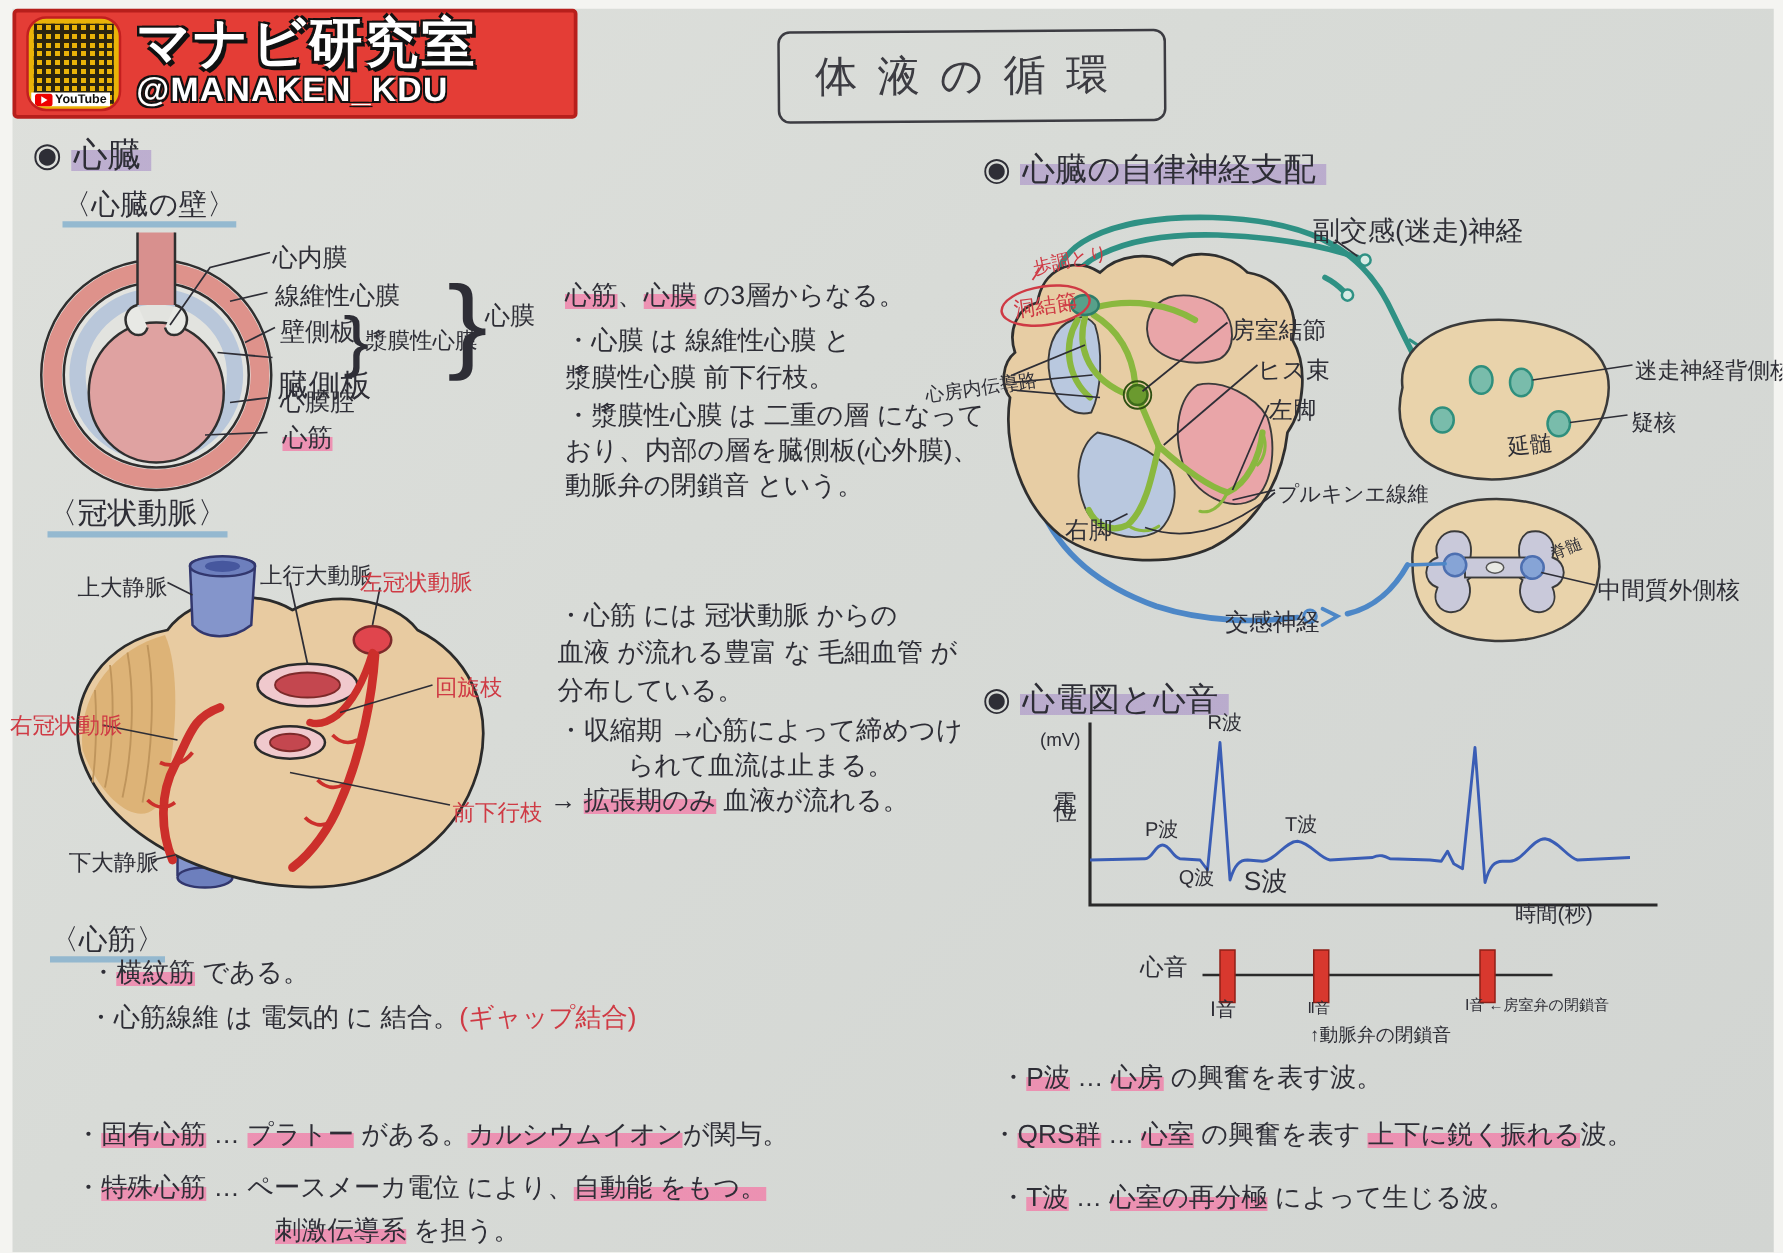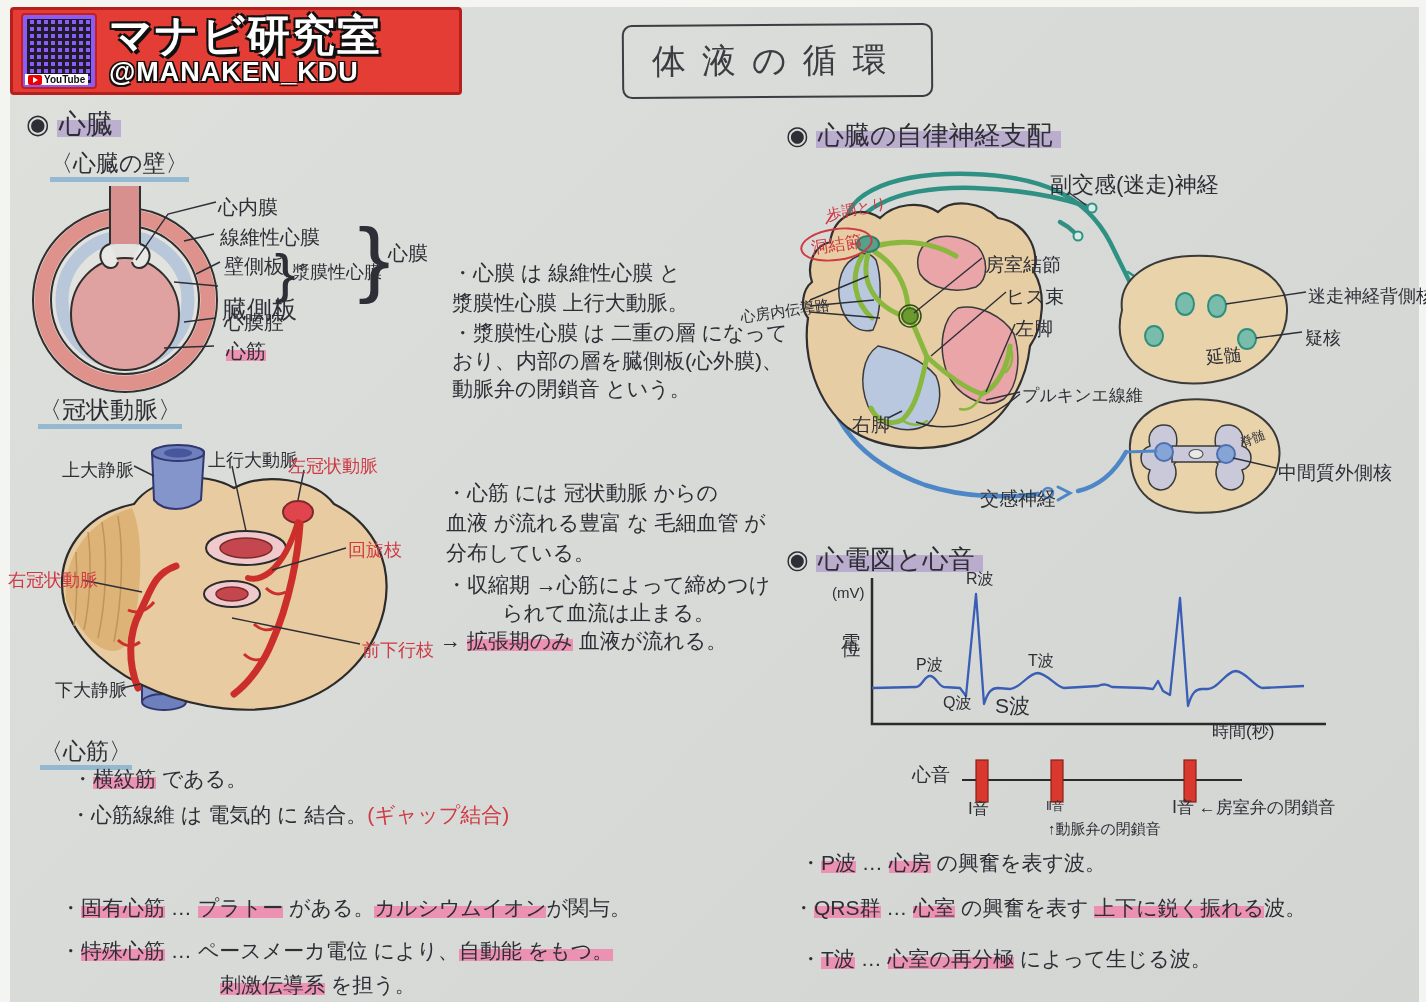--- a/index.html
+++ b/index.html
@@ -9,21 +9,21 @@
   .lbl{position:absolute;white-space:nowrap;line-height:1.15;color:#2e2e36;}
   .red{color:#cf3a44;}
   .hl{background:linear-gradient(to bottom,rgba(242,125,168,0) 45%,rgba(242,125,168,.78) 45%,rgba(242,125,168,.78) 96%,rgba(242,125,168,0) 96%);}
   .hlp{background:linear-gradient(to bottom,rgba(163,135,198,0) 38%,rgba(163,135,198,.55) 38%,rgba(163,135,198,.55) 94%,rgba(163,135,198,0) 94%);padding:0 8px 0 2px;}
   .ub{border-bottom:5px solid rgba(130,175,205,.8);padding-bottom:1px;}
   .noteline{position:absolute;white-space:nowrap;font-size:21px;color:#2e2e36;line-height:1.2;}
   .brace{position:absolute;color:#2e2e36;font-weight:300;transform:scaleX(1.15);line-height:1;}
   
   .logo{position:absolute;left:10px;top:7px;width:452px;height:88px;background:#e43d36;border:3px solid #b71f1c;
         border-radius:4px;display:flex;align-items:center;gap:12px;padding:0 8px;box-sizing:border-box;}
-  .qr{width:72px;height:72px;background:#8b5cf6;border:2px solid #c21f1f;border-radius:4px;position:relative;overflow:hidden;flex:0 0 auto;}
+  .qr{width:72px;height:72px;background:#eab308;border:2px solid #c21f1f;border-radius:16px;position:relative;overflow:hidden;flex:0 0 auto;}
   .qr-grid{position:absolute;inset:4px;opacity:.88;
     background-image:repeating-linear-gradient(0deg,#111 0 3px,transparent 3px 7px),
                      repeating-linear-gradient(90deg,#111 0 3px,transparent 3px 7px);}
   .qr-cap{position:absolute;left:2px;bottom:2px;display:flex;align-items:center;gap:2px;background:#fff;
           padding:0 3px;font-size:10px;font-weight:bold;color:#111;}
   .yt-play{display:inline-block;width:14px;height:10px;background:#e00;border-radius:2px;position:relative;}
   .yt-play::after{content:"";position:absolute;left:5px;top:2px;border-left:5px solid #fff;
                   border-top:3px solid transparent;border-bottom:3px solid transparent;}
   .logo-title{font-size:43px;font-weight:800;color:#fff;letter-spacing:2px;line-height:1.02;
               text-shadow:-2px -2px 0 #111,2px -2px 0 #111,-2px 2px 0 #111,2px 2px 0 #111,3px 3px 0 #111;}
@@ -105,22 +105,23 @@
   <div class="lbl" style="left:220px;top:226px;font-size:20px">線維性心膜</div>
   <div class="lbl" style="left:224px;top:255px;font-size:20px">壁側板</div>
   <div class="lbl" style="left:222px;top:295px;font-size:25px">臓側板</div>
   <div class="lbl" style="left:224px;top:311px;font-size:20px">心膜腔</div>
   <div class="lbl" style="left:226px;top:340px;font-size:20px"><span class="hl">心筋</span></div>
   <div class="brace" style="left:276px;top:246px;font-size:54px">}</div>
   <div class="lbl" style="left:292px;top:262px;font-size:18px">漿膜性心膜</div>
   <div class="brace" style="left:360px;top:216px;font-size:84px">}</div>
   <div class="lbl" style="left:388px;top:242px;font-size:20px">心膜</div>
 
+  <div class="noteline" style="left:452px;top:224px"><span class="hl">心筋</span><span>、</span><span class="hl">心膜</span><span> の3層からなる。</span></div>
   <div class="noteline" style="left:452px;top:260px"><span>・心膜 は 線維性心膜 と</span></div>
-  <div class="noteline" style="left:452px;top:290px"><span>漿膜性心膜 上行大動脈。</span></div>
+  <div class="noteline" style="left:452px;top:290px"><span>漿膜性心膜 前下行枝。</span></div>
   <div class="noteline" style="left:452px;top:320px"><span>・漿膜性心膜 は 二重の層 になって</span></div>
   <div class="noteline" style="left:452px;top:348px"><span>おり、内部の層を臓側板(心外膜)、</span></div>
   <div class="noteline" style="left:452px;top:376px"><span>動脈弁の閉鎖音 という。</span></div>
 
   <div class="subheading" style="left:38px;top:394px;font-size:24px">
     <span class="ub">〈冠状動脈〉</span>
   </div>
   <svg style="left:36px;top:442px" width="420" height="300" viewBox="0 0 420 300">
     <path d="M106,220 C106,214 150,214 150,220 L150,258 C140,268 116,268 106,258 Z" fill="#8495cb" stroke="#32376e" stroke-width="2"></path>
     <ellipse cx="128" cy="260" rx="22" ry="8" fill="#6d7fbd" stroke="#32376e" stroke-width="2"></ellipse>
@@ -286,21 +287,21 @@
   <svg style="left:952px;top:760px" width="300" height="56" viewBox="0 0 300 56">
     <path d="M10,20 L290,20" stroke="#2a2a2a" stroke-width="2"></path>
     <rect x="24" y="0" width="12" height="42" fill="#d8382e" stroke="#8e1f17" stroke-width="1.2"></rect>
     <rect x="99" y="0" width="12" height="42" fill="#d8382e" stroke="#8e1f17" stroke-width="1.2"></rect>
     <rect x="232" y="0" width="12" height="42" fill="#d8382e" stroke="#8e1f17" stroke-width="1.2"></rect>
   </svg>
   <div class="lbl" style="left:912px;top:764px;font-size:19px">心音</div>
   <div class="lbl" style="left:968px;top:800px;font-size:16px">Ⅰ音</div>
   <div class="lbl" style="left:1046px;top:800px;font-size:12px">Ⅱ音</div>
   <div class="lbl" style="left:1048px;top:820px;font-size:15px">↑動脈弁の閉鎖音</div>
-  <div class="lbl" style="left:1172px;top:798px;font-size:17px">
+  <div class="lbl" style="left:1172px;top:798px;font-size:12px">
     <span>Ⅰ音</span>
     <span>←房室弁の閉鎖音</span>
   </div>
 
   <div class="noteline" style="left:800px;top:850px"><span>・</span><span class="hl">P波</span><span> … </span><span class="hl">心房</span><span> の興奮を表す波。</span></div>
   <div class="noteline" style="left:793px;top:895px"><span>・</span><span class="hl">QRS群</span><span> … </span><span class="hl">心室</span><span> の興奮を表す </span><span class="hl">上下に鋭く振れる</span><span>波。</span></div>
   <div class="noteline" style="left:800px;top:946px"><span>・</span><span class="hl">T波</span><span> … </span><span class="hl">心室の再分極</span><span> によって生じる波。</span></div>
 </div>
 
 </body></html>

